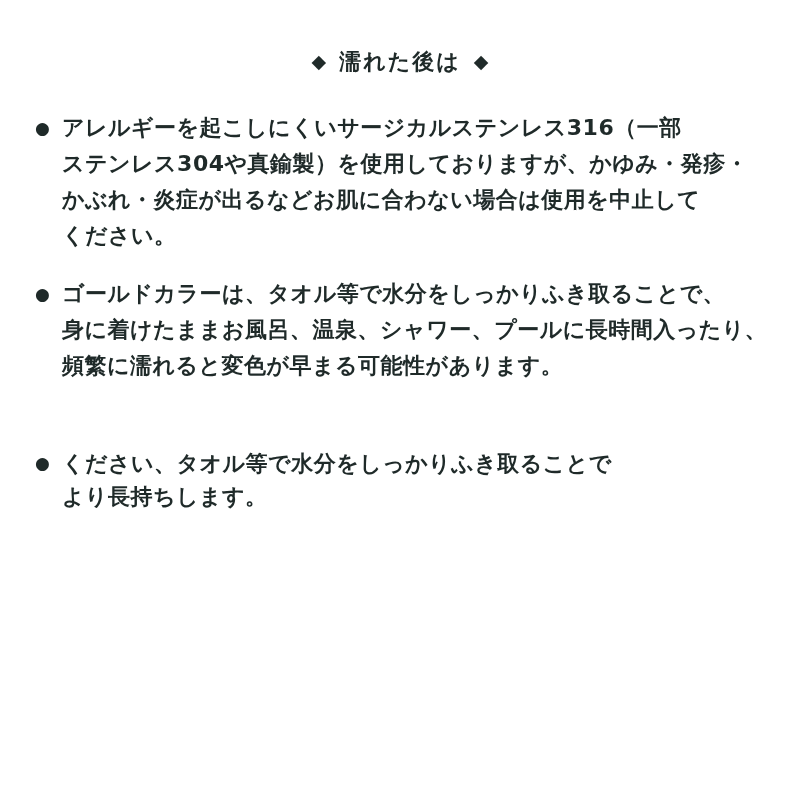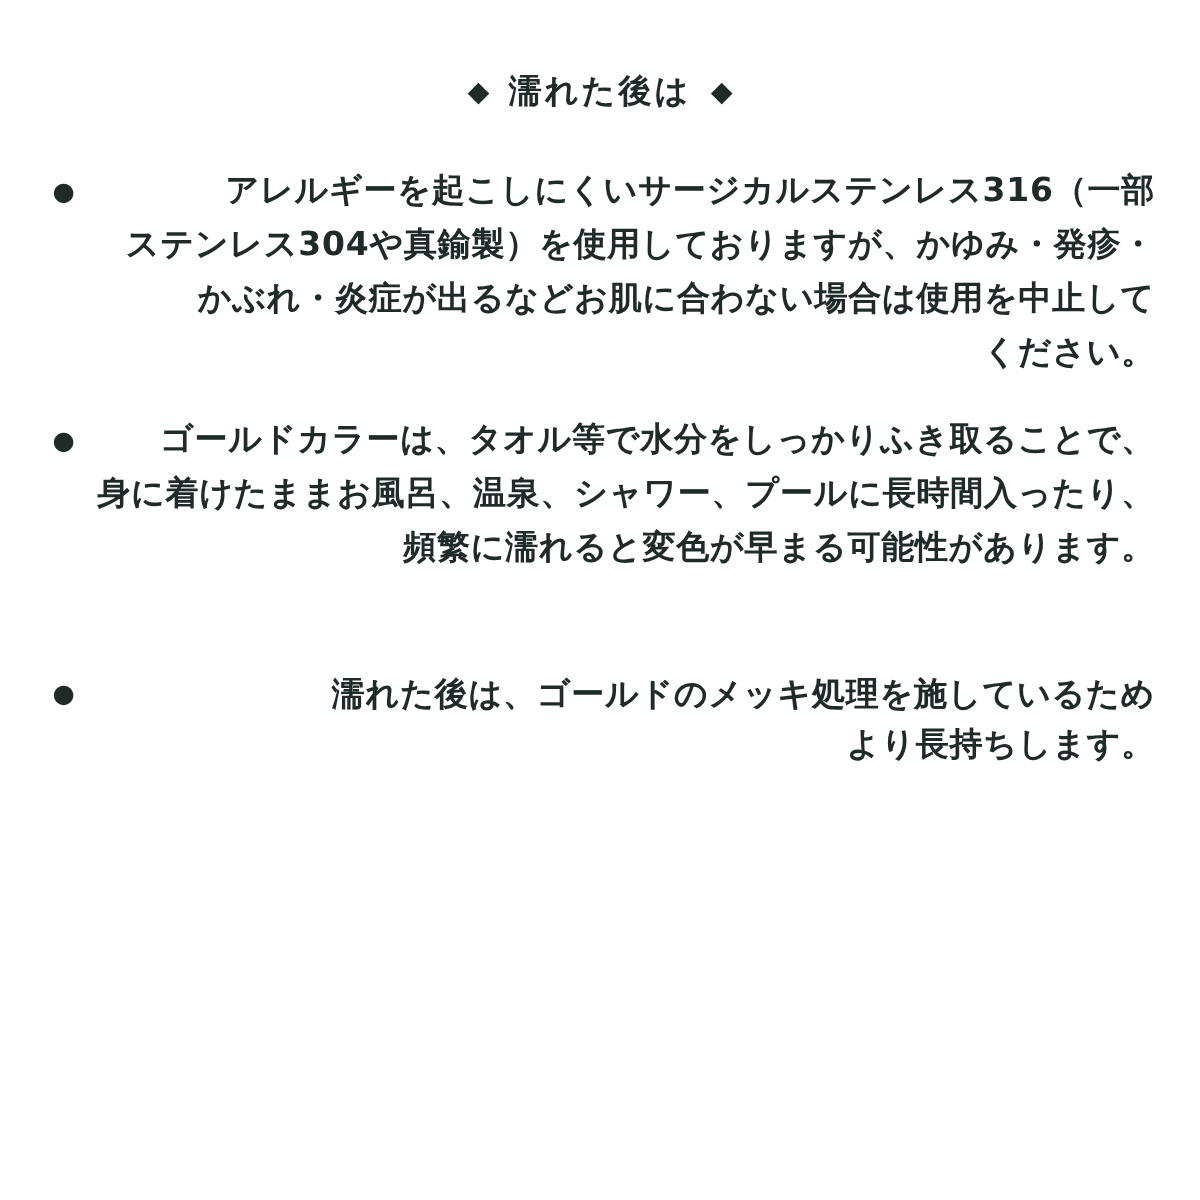--- a/index.html
+++ b/index.html
@@ -43,21 +43,20 @@
     align-items: flex-start;
   }
   .note .bullet {
     flex: 0 0 27px;
     width: 27px;
     font-size: 17px;
   }
   .note-lines {
     flex: 1 1 auto;
     min-width: 0;
-    text-align: right;
   }
   .line {
     font-size: 22px;
     white-space: nowrap;
     letter-spacing: 0.5px;
   }
   .note-1 { margin-top: 36px; }
   .note-2 { margin-top: 22px; }
   .note-3 { margin-top: 63px; }
   .note-1 .line, .note-2 .line,
@@ -92,19 +91,19 @@
       <div class="note-lines">
         <div class="line">ゴールドカラーは、タオル等で水分をしっかりふき取ることで、</div>
         <div class="line">身に着けたままお風呂、温泉、シャワー、プールに長時間入ったり、</div>
         <div class="line">頻繁に濡れると変色が早まる可能性があります。</div>
       </div>
     </div>
 
     <div class="note note-3">
       <span class="bullet">●</span>
       <div class="note-lines">
-        <div class="line">濡れた後は、ゴールドのメッキ処理を施しているため</div>
+        <div class="line">ください、タオル等で水分をしっかりふき取ることで</div>
         <div class="line">より長持ちします。</div>
       </div>
     </div>
 
   </div>
 </div>
 
 </body></html>

